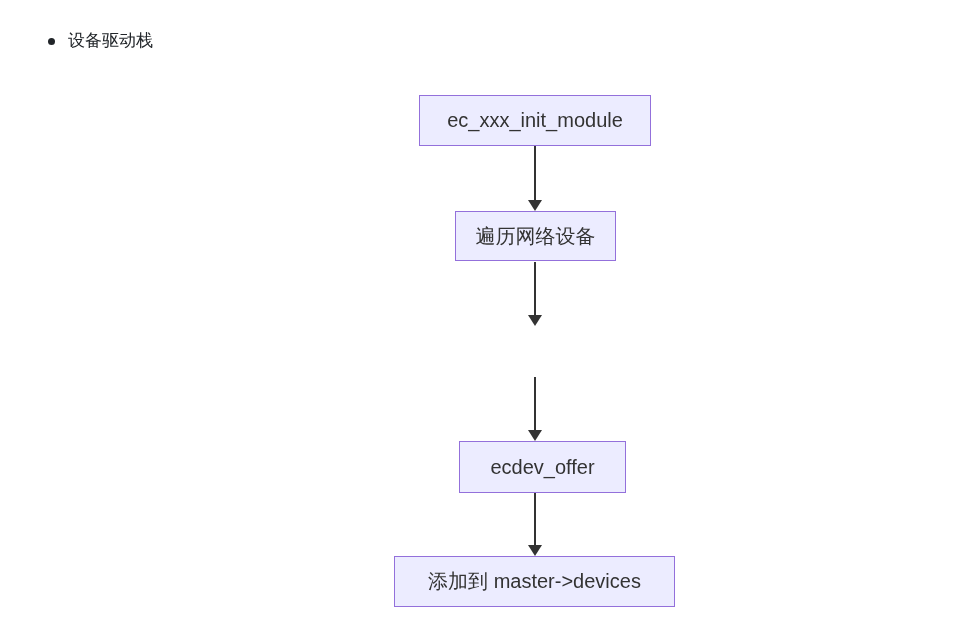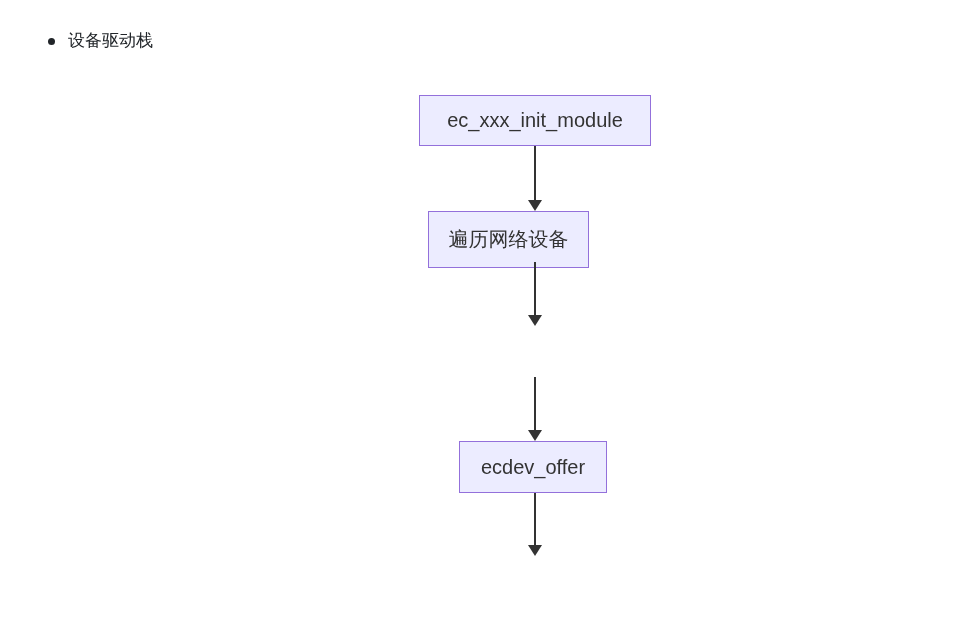--- a/index.html
+++ b/index.html
@@ -44,23 +44,23 @@
     display: flex;
     align-items: center;
     justify-content: center;
     background: #ECECFF;
     border: 1.5px solid #9370DB;
     color: #333333;
     font-size: 20px;
     text-align: center;
   }
   .node-1 { left: 419px; top: 95px;  width: 232px; height: 51px; }
-  .node-2 { left: 428px; top: 211px; width: 161px; height: 57px; }
+  .node-2 { left: 455px; top: 211px; width: 161px; height: 50px; }
   .node-3 { left: 455px; top: 326px; width: 161px; height: 51px; }
-  .node-4 { left: 459px; top: 441px; width: 148px; height: 52px; }
+  .node-4 { left: 459px; top: 441px; width: 167px; height: 52px; }
   .node-5 { left: 394px; top: 556px; width: 281px; height: 51px; }
 
   
   .flow-arrow {
     position: absolute;
     left: 528px;            
     width: 14px;
     display: flex;
     flex-direction: column;
     align-items: center;
@@ -113,14 +113,15 @@
     <span class="head"></span>
   </div>
 
   <div class="flow-node node-4">ecdev_offer</div>
 
   <div class="flow-arrow arrow-4">
     <span class="shaft"></span>
     <span class="head"></span>
   </div>
 
+  <div class="flow-node node-5">添加到 master-&gt;devices</div>
 
 </div>
 
 </body></html>

